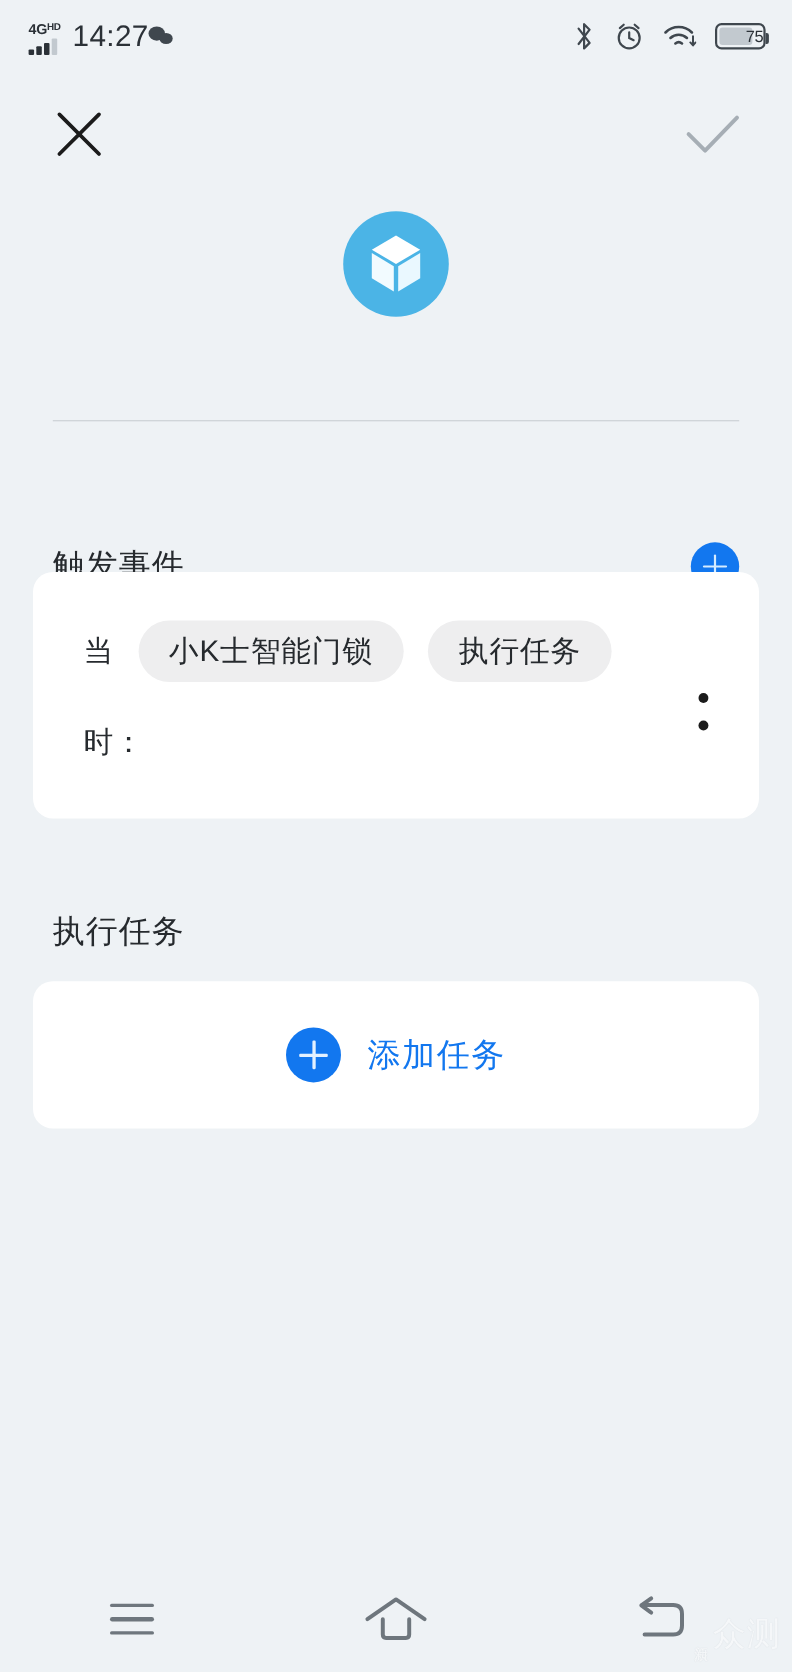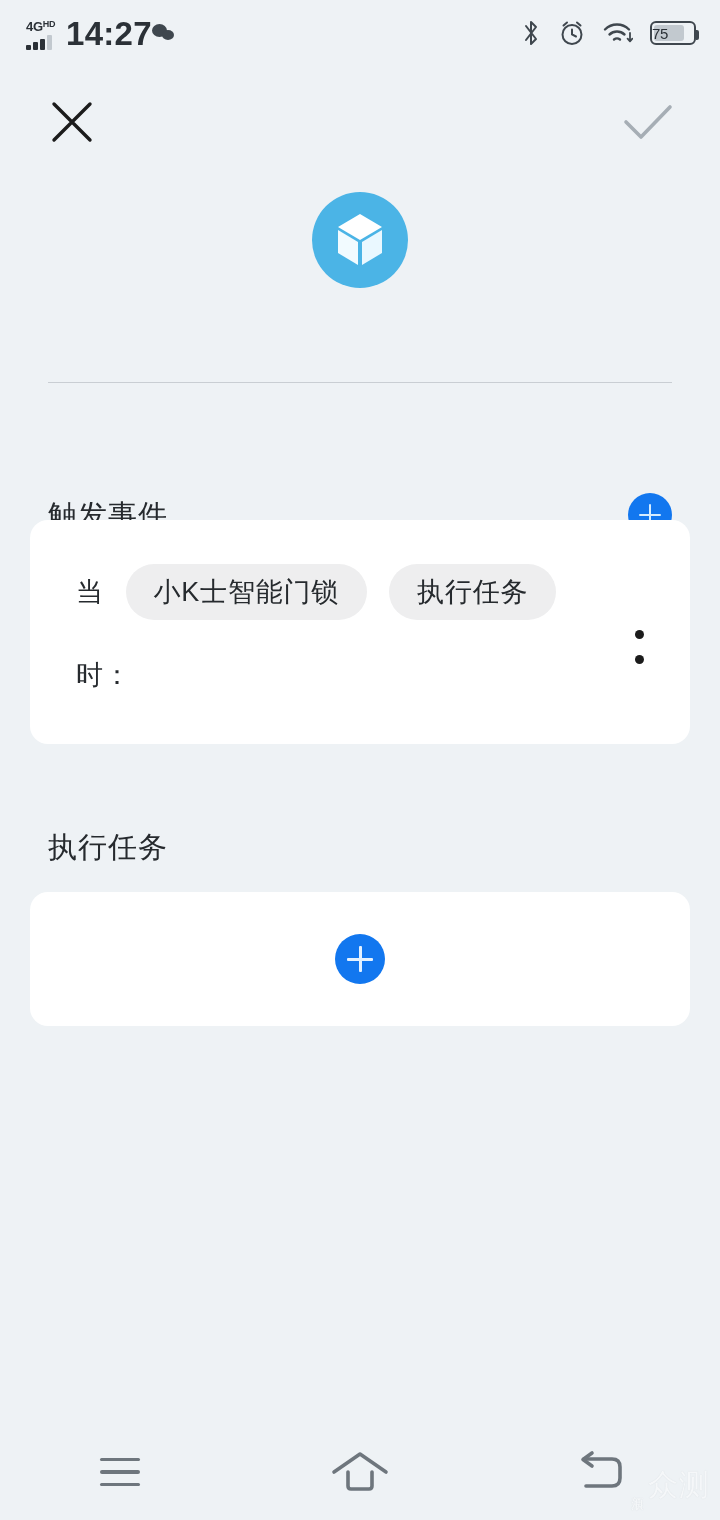--- a/index.html
+++ b/index.html
@@ -57,47 +57,46 @@
     height: 15px;
     margin-top: 2px;
   }
   .bars i { display: block; width: 5px; background: #2b3137; border-radius: 1px; }
   .bars i:nth-child(1) { height: 5px; }
   .bars i:nth-child(2) { height: 8px; }
   .bars i:nth-child(3) { height: 11px; }
   .bars i:nth-child(4) { height: 15px; background: #c2c9cf; }
 
   #status-time {
-    font-size: 33px;
+    font-size: 27px;
     color: #2b3137;
     letter-spacing: 0.3px;
     line-height: 27px;
     font-family: "Liberation Sans", sans-serif;
-    font-weight: bold;
   }
 
   .wechat-icon { width: 24px; height: 20px; position: relative; }
   .wechat-icon span {
     position: absolute;
     background: #3f474e;
     border-radius: 50%;
   }
   .wechat-icon span.b1 { width: 15px; height: 13px; left: 0; top: 1px; }
   .wechat-icon span.b2 { width: 12px; height: 10px; left: 10px; top: 7px; }
 
   .icon-glyph { color: #3f474e; display: block; }
 
   .battery {
     width: 46px; height: 24px;
     border: 2px solid #3f474e;
     border-radius: 6px;
     position: relative;
     display: flex;
     align-items: center;
-    justify-content: flex-start;
+    justify-content: flex-end;
     background: #eef2f5;
   }
   .battery::after {
     content: "";
     position: absolute;
     right: -5px; top: 7px;
     width: 3px; height: 10px;
     background: #3f474e;
     border-radius: 0 2px 2px 0;
   }
@@ -437,20 +436,21 @@
     </div>
   </div>
 
   <div id="task-header" class="section-header">
     <div class="section-title">执行任务</div>
   </div>
 
   <div id="task-card" class="card">
     <div id="add-task-row">
       <div id="add-task-circle"></div>
+      <div id="add-task-label">添加任务</div>
     </div>
   </div>
 
   <div id="nav-bar">
     <div class="nav-btn" id="nav-recents">
       <span></span>
       <span></span>
       <span></span>
     </div>
     <div class="nav-btn">

